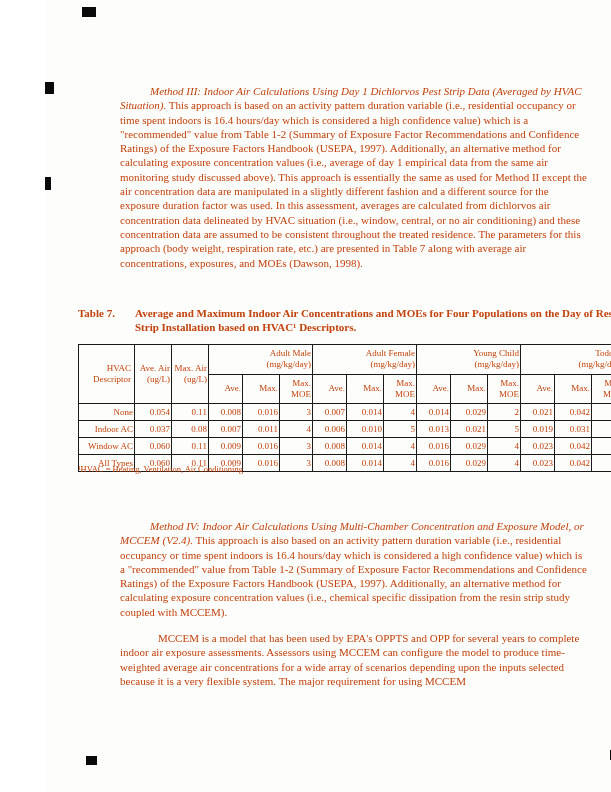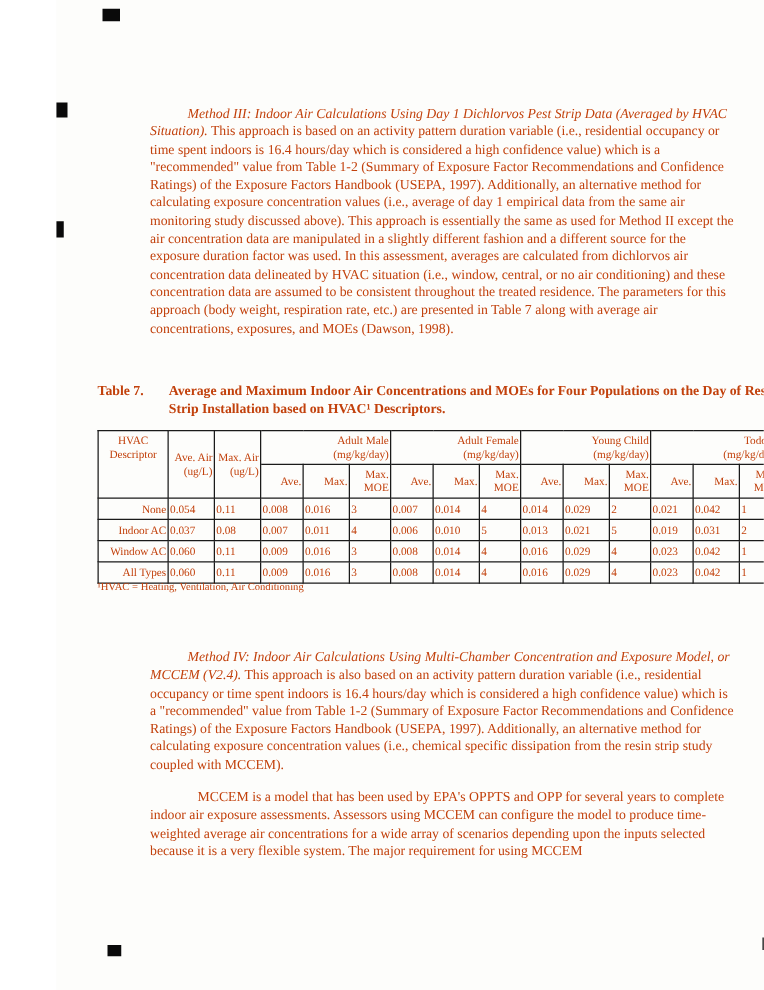--- a/index.html
+++ b/index.html
@@ -47,24 +47,24 @@
     border:1px solid #1a1a1a;
     font-weight:normal;
     font-family:"Liberation Serif", serif;
     overflow:hidden;
   }
   .t7 th {
     font-size:9px; line-height:11px;
     text-align:right; vertical-align:middle;
     padding:2px 1px;
   }
-  .t7 th.hvac-h { text-align:center; vertical-align:top; padding:2px 3px; }
+  .t7 th.hvac-h { text-align:right; vertical-align:top; padding:18px 3px; }
   .t7 td {
     font-size:9px; line-height:12px;
-    text-align:left; vertical-align:middle;
+    text-align:right; vertical-align:middle;
     padding:2px 1px; height:17px;
   }
   .t7 td.hvac { text-align:right; padding-left:3px; }
 
   .footnote {
     position:absolute;
     left:33px; top:464px;
     font-size:8.5px;
   }
   .pageno {

